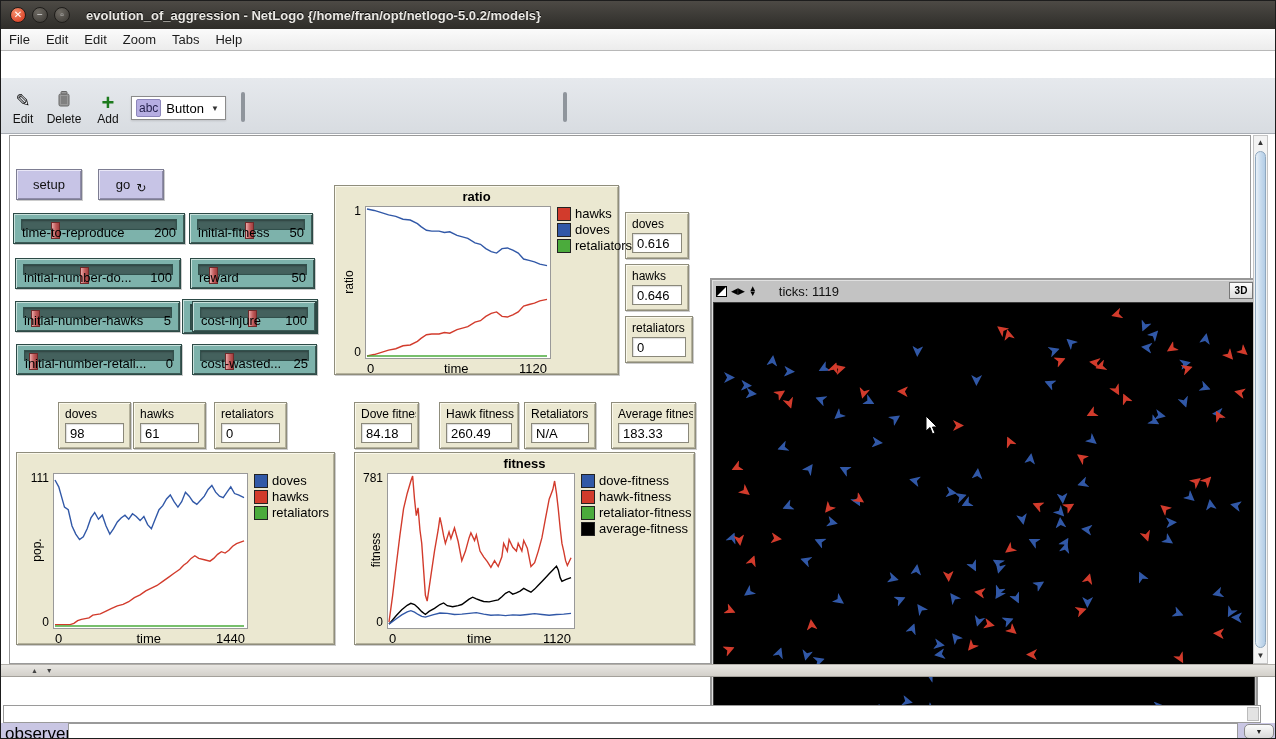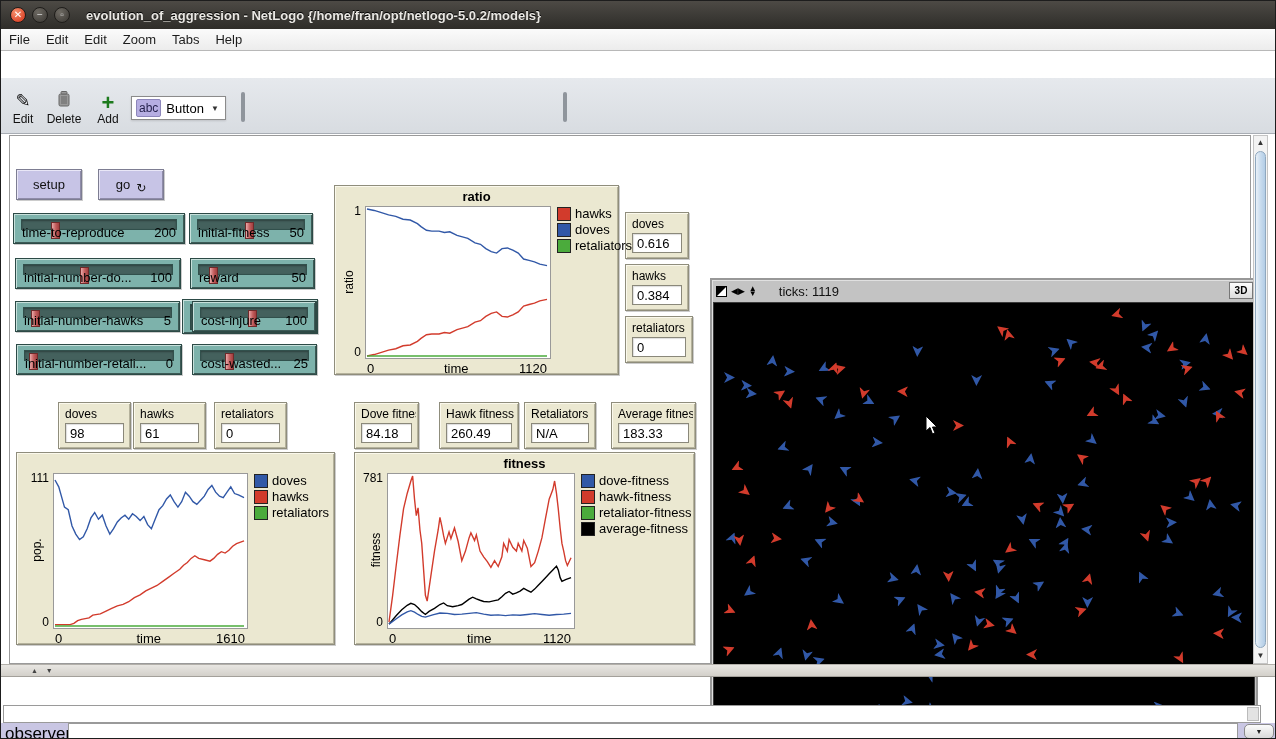--- a/index.html
+++ b/index.html
@@ -286,21 +286,21 @@
           </div>
           <span class="lab">cost-wasted...</span>
           <span class="val">25</span>
         </div>
         <div class="monitor nl-beige" style="left: 615px; top: 76px; width: 64px; height: 47px;">
           <div class="mlab">doves</div>
           <div class="mval">0.616</div>
         </div>
         <div class="monitor nl-beige" style="left: 615px; top: 128px; width: 64px; height: 47px;">
           <div class="mlab">hawks</div>
-          <div class="mval">0.384</div>
+          <div class="mval">0.646</div>
         </div>
         <div class="monitor nl-beige" style="left: 615px; top: 180px; width: 68px; height: 47px;">
           <div class="mlab">retaliators</div>
           <div class="mval">0</div>
         </div>
         <div class="monitor nl-beige" style="left: 48px; top: 266px; width: 73px; height: 47px;">
           <div class="mlab">doves</div>
           <div class="mval">98</div>
         </div>
         <div class="monitor nl-beige" style="left: 123px; top: 266px; width: 73px; height: 47px;">
@@ -363,21 +363,21 @@
               <polyline points="1.0,6.1 4.8,13.0 10.6,33.5 14.4,36.2 18.2,52.7 22.0,60.9 25.8,66.4 29.6,63.6 33.5,55.4 37.3,44.5 41.1,39.0 44.9,45.8 48.8,41.7 52.6,52.7 56.4,60.9 60.2,55.4 64.0,48.6 67.8,44.5 71.7,41.7 75.5,45.8 79.3,40.3 83.1,43.1 87.0,47.2 90.8,43.1 94.6,51.3 98.4,55.4 102.2,45.8 106.1,36.2 109.9,32.1 113.7,25.3 117.5,21.2 121.3,28.0 125.2,33.5 129.0,28.0 132.8,18.4 136.6,22.5 140.4,28.0 144.3,30.8 148.1,26.6 151.9,22.5 155.7,15.7 159.5,11.6 163.3,18.4 167.2,22.5 171.0,23.9 174.8,18.4 178.6,13.0 182.4,19.8 186.3,21.2 192.0,23.9" fill="none" stroke="#3158a7" stroke-width="1.4"></polyline>
               <polyline points="1.0,152.6 16.3,152.6 20.1,151.3 23.9,148.5 27.7,147.2 35.4,145.8 39.2,143.0 46.8,141.7 52.6,138.9 58.3,136.2 64.0,133.5 69.8,132.1 75.5,129.4 81.2,125.2 87.0,122.5 92.7,118.4 98.4,115.7 104.1,112.9 109.9,108.8 115.6,104.7 121.3,100.6 127.1,96.5 130.9,92.4 134.7,89.6 138.5,85.5 142.3,82.8 146.2,85.5 151.9,86.9 157.6,88.3 161.4,85.5 165.3,81.4 169.1,78.7 172.9,80.1 176.7,77.3 180.5,73.2 184.4,70.5 192.0,67.7" fill="none" stroke="#d23b2c" stroke-width="1.4"></polyline>
               <polyline points="1.0,154.0 192.0,154.0" fill="none" stroke="#4bab3c" stroke-width="1.4"></polyline>
             </svg>
           </div>
           <div class="ymax" style="left: 6px; top: 18px;">111</div>
           <div class="ymin" style="left: 6px; top: 162px;">0</div>
           <div class="yname" style="left: 8px; top: 90px;">pop.</div>
           <div class="x0" style="left: 38px; top: 178px;">0</div>
           <div class="xname" style="left: 119.5px; top: 178px;">time</div>
-          <div class="xmax" style="left: 199px; top: 178px;">1610</div>
+          <div class="xmax" style="left: 199px; top: 178px;">1440</div>
           <div class="legend" style="left: 237px; top: 20px; width: 85px;">
             <div class="litem">
               <span class="sw" style="background: rgb(49, 88, 167);"></span>
               <span>doves</span>
             </div>
             <div class="litem">
               <span class="sw" style="background: rgb(210, 59, 44);"></span>
               <span>hawks</span>
             </div>
             <div class="litem">

